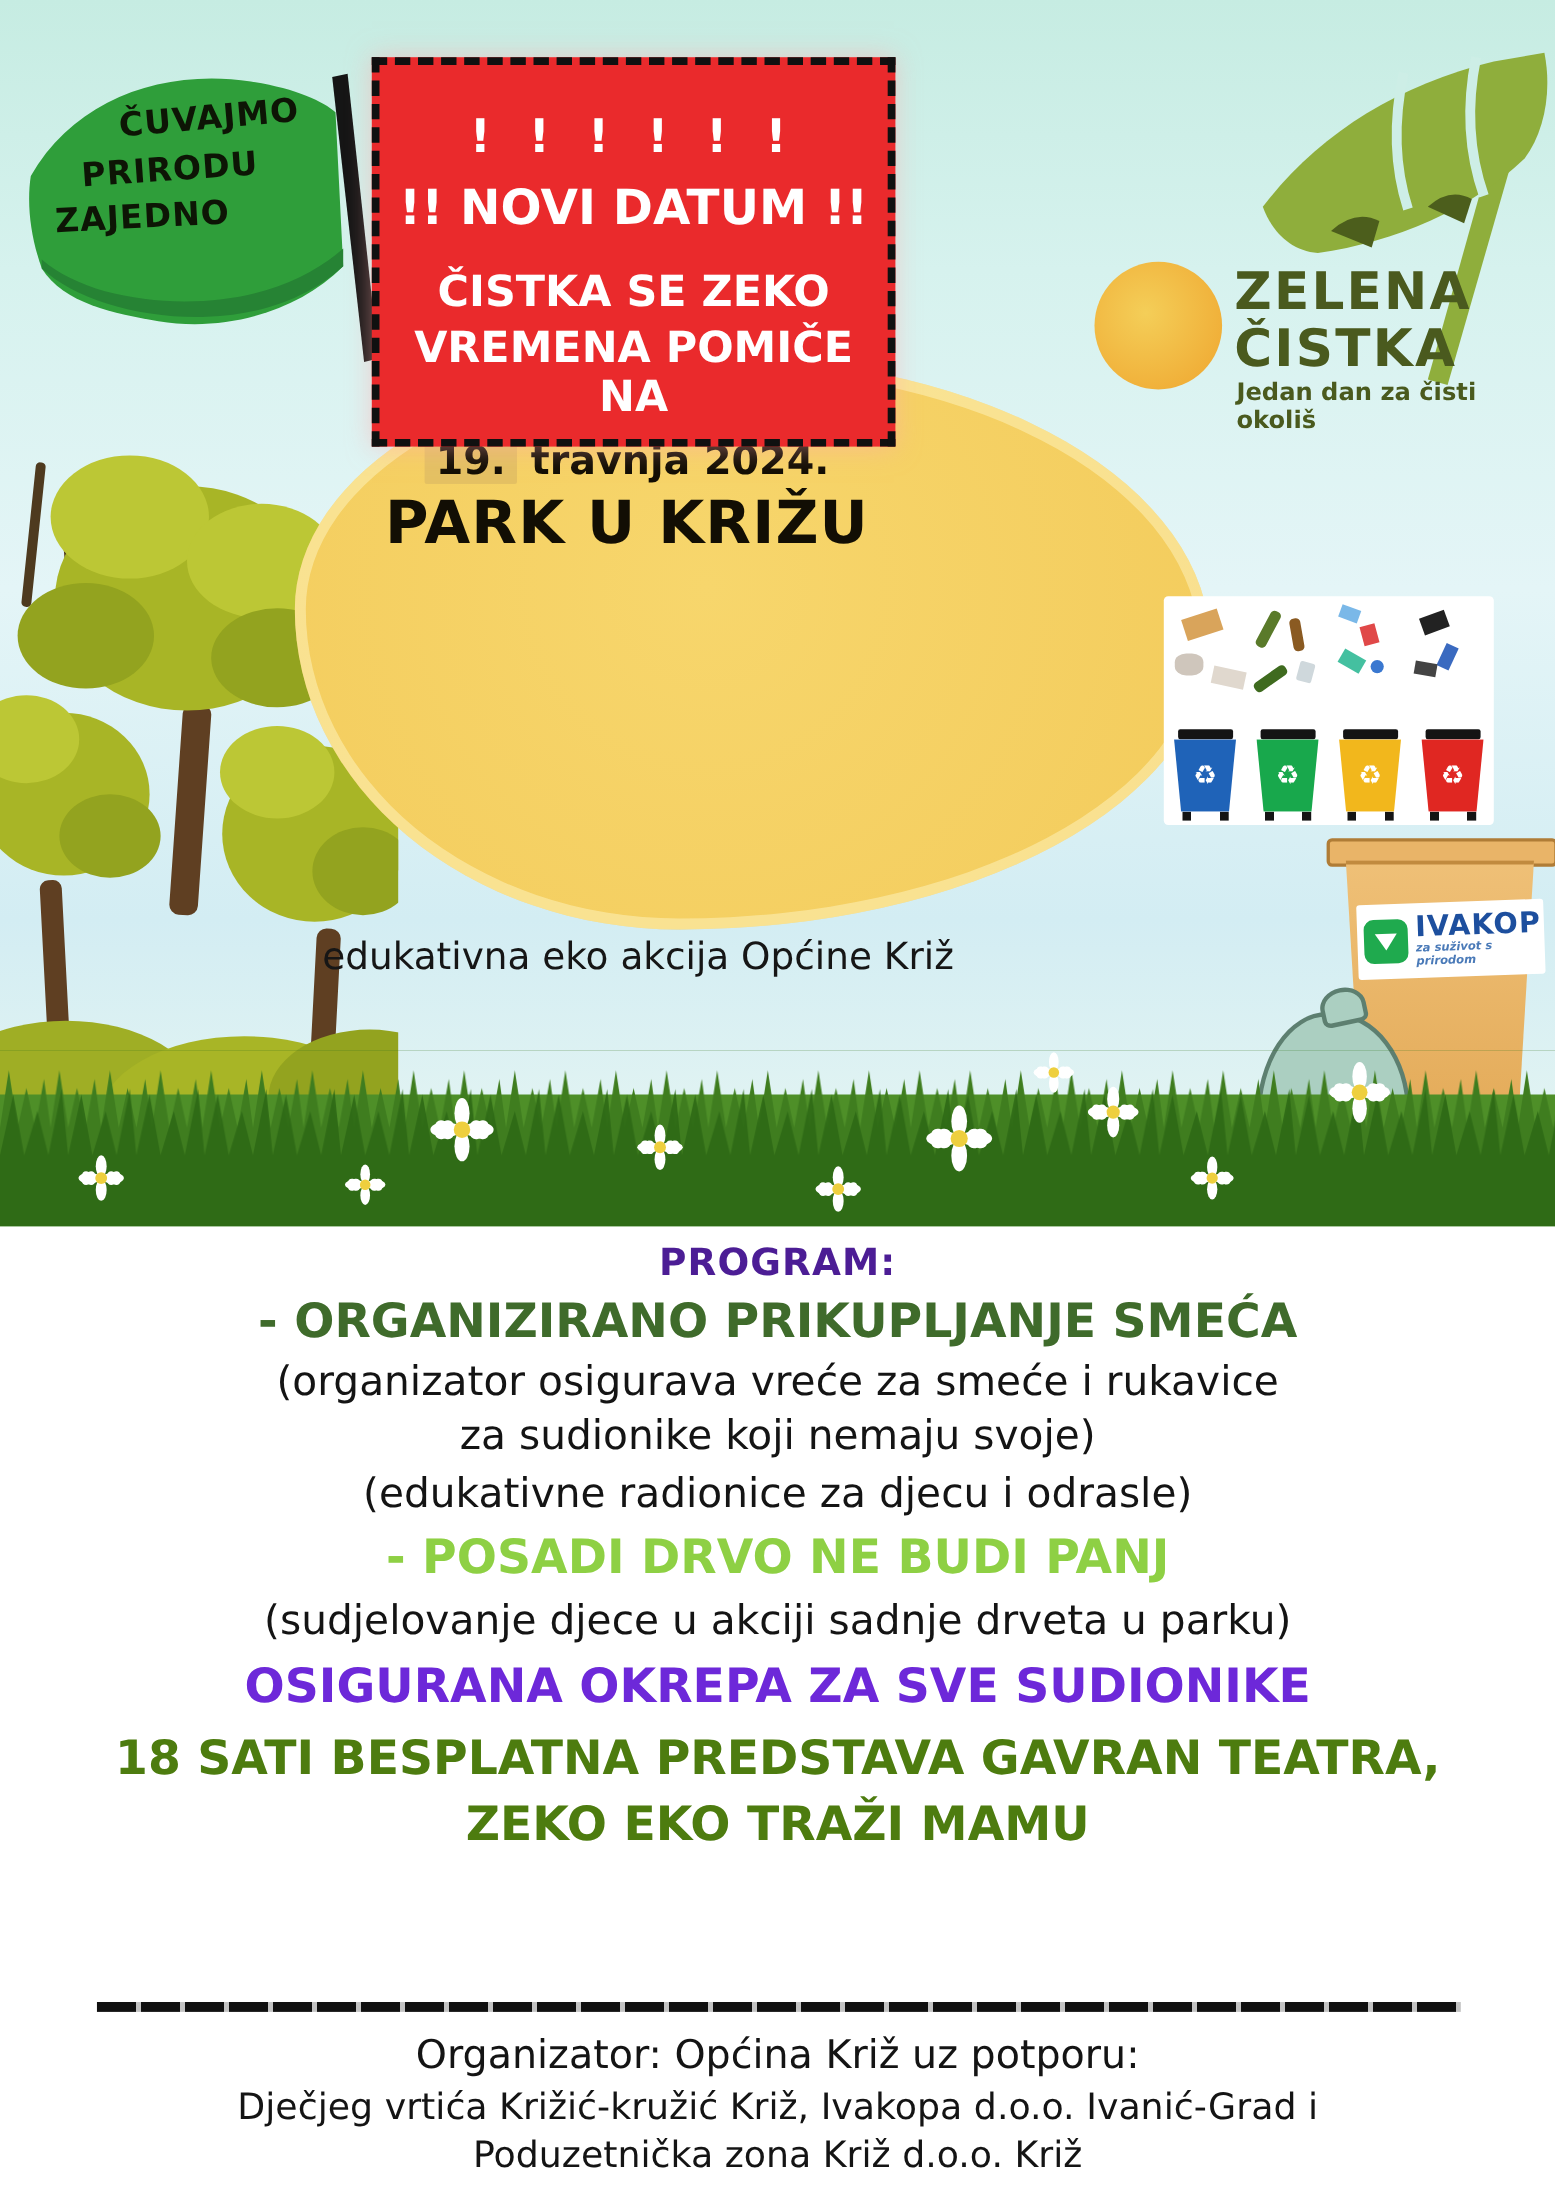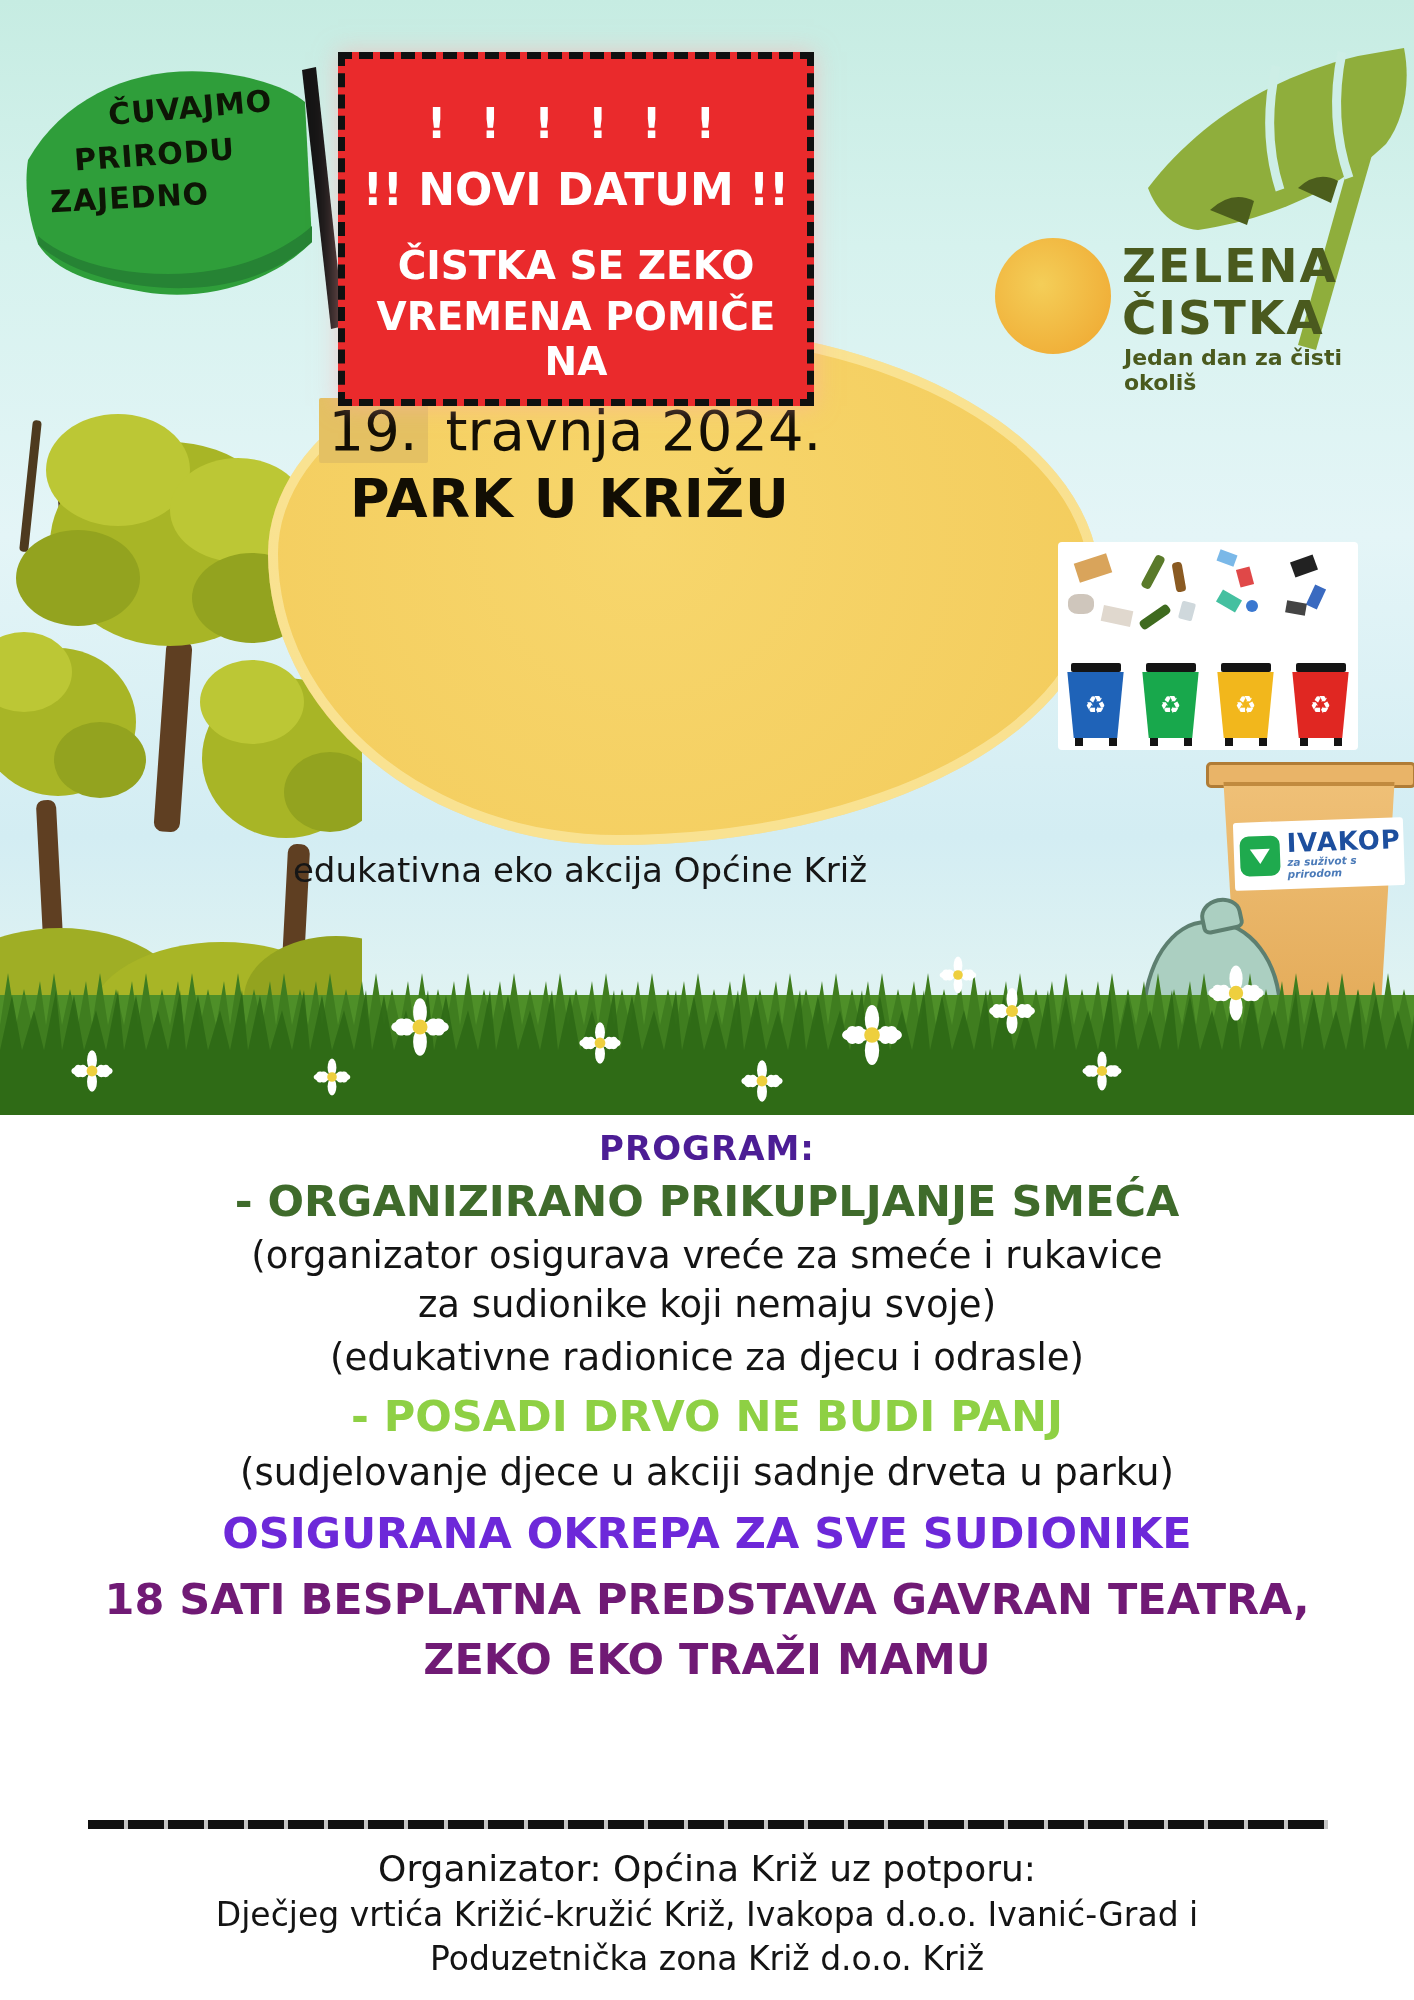--- a/index.html
+++ b/index.html
@@ -36,21 +36,21 @@
   .brand1{position:absolute;left:1122px;top:238px;font-size:47px;font-weight:900;color:#4a5a1e;letter-spacing:2px;z-index:4;}
   .brand2{position:absolute;left:1122px;top:290px;font-size:47px;font-weight:900;color:#4a5a1e;letter-spacing:2px;z-index:4;}
   .brand-tag{position:absolute;left:1124px;top:345px;font-size:22px;font-weight:700;color:#4a5a1e;z-index:4;}
 
   
   .blob{position:absolute;left:268px;top:325px;width:832px;height:520px;z-index:2;
         background:radial-gradient(circle at 45% 40%,#f7d66c,#f3cb5b);
         border-radius:46% 54% 58% 42% / 44% 50% 50% 56%;
         box-shadow:inset 0 0 0 10px rgba(255,248,205,.45);}
   .event-text{position:absolute;left:280px;top:400px;width:580px;z-index:4;text-align:center;color:#120e04;}
-  .ev-l1{font-size:56px;font-weight:400;line-height:1.12;}
+  .ev-l1{font-size:36px;font-weight:700;line-height:1.12;}
   .ev-l2{font-size:52px;font-weight:800;line-height:1.12;margin-top:4px;}
   .ev-l3{font-size:54px;font-weight:800;line-height:1.12;margin-top:6px;letter-spacing:1px;}
   .patch{background:#e4c163;padding:0 10px;border-radius:2px;}
 
   .subtitle{position:absolute;left:170px;top:848px;width:820px;z-index:4;text-align:center;
             color:#161616;font-size:34px;line-height:1.32;}
 
   
   .bins-card{position:absolute;left:1058px;top:542px;width:300px;height:208px;background:#fff;
              border-radius:4px;z-index:3;overflow:hidden;}
@@ -93,21 +93,21 @@
 
   
   .program{position:absolute;left:0;top:1128px;width:1414px;text-align:center;z-index:7;}
   .prog-title{font-size:34px;font-weight:800;color:#4c1d95;margin-bottom:8px;letter-spacing:1px;}
   .p-big{font-size:43px;font-weight:800;letter-spacing:0;}
   .p-small{font-size:37px;font-weight:500;color:#141414;}
   .c-dkgreen{color:#3f6b2b;}
   .c-green{color:#2fba4d;}
   .c-lime{color:#8ed044;}
   .c-blue{color:#6d28d9;}
-  .c-purple{color:#701a75;}
+  .c-purple{color:#4d7c0f;}
   .dash-black{color:#141414;margin-right:10px;}
   .mb8{margin-bottom:8px;}.mb6{margin-bottom:6px;}.mb10{margin-bottom:10px;}
   .mb12{margin-bottom:12px;}.mb14{margin-bottom:14px;}.mb16{margin-bottom:16px;}
 
   
   .divider{position:absolute;left:88px;top:1820px;width:1240px;height:9px;z-index:7;
            background:repeating-linear-gradient(90deg,#101010 0 36px,rgba(16,16,16,.25) 36px 40px);}
   .footer{position:absolute;left:0;top:1846px;width:1414px;text-align:center;color:#141414;z-index:7;}
   .ft1{font-size:36px;font-weight:500;line-height:1.3;}
   .ft2{font-size:33px;font-weight:500;line-height:1.35;}

